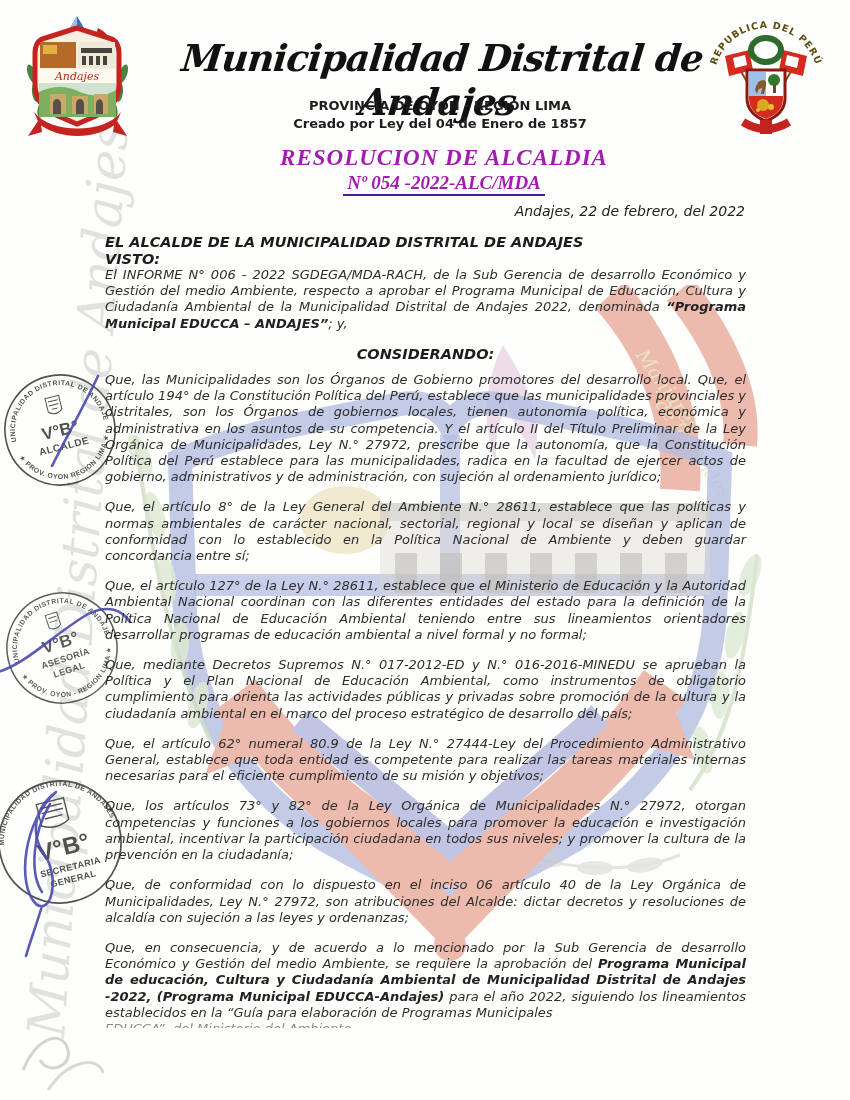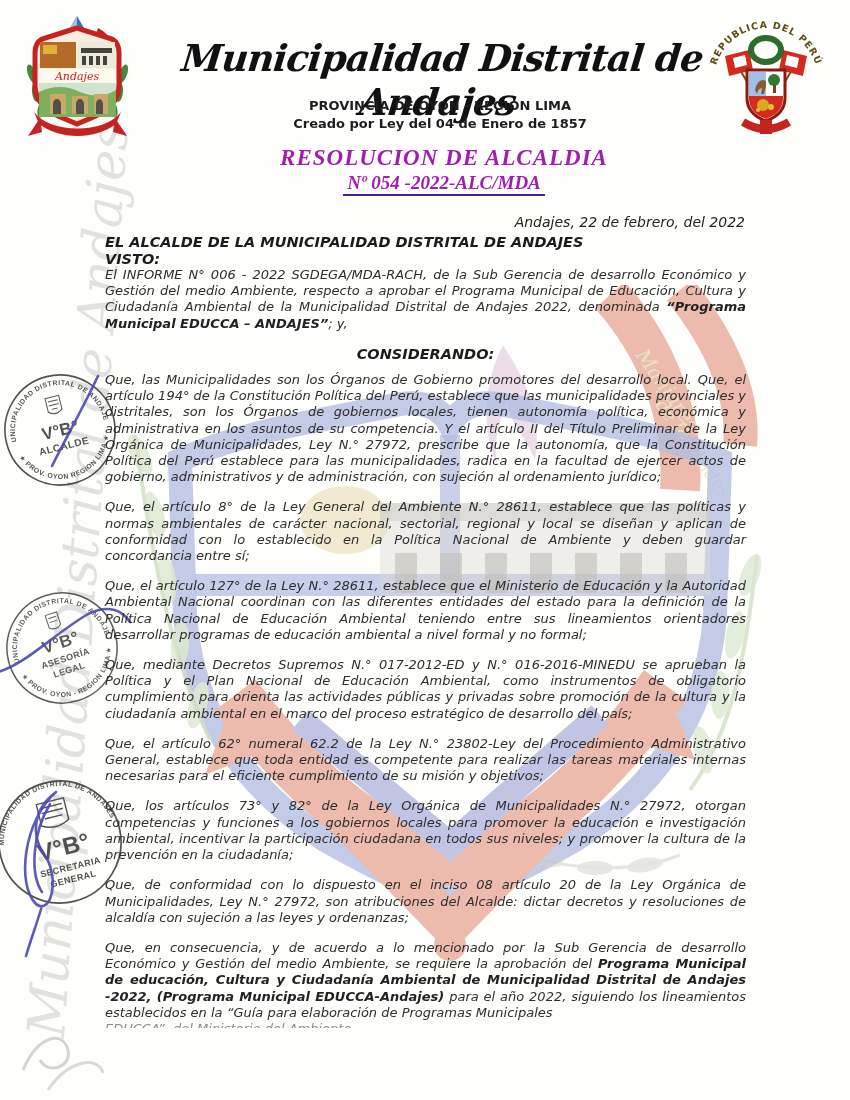--- a/index.html
+++ b/index.html
@@ -8,21 +8,21 @@
   
   .hdr-title{position:absolute;left:140px;top:36px;width:600px;text-align:center;
     font-family:"DejaVu Serif",serif;font-style:italic;font-weight:bold;font-size:37px;
     color:#111;letter-spacing:-1px;transform:skewX(-6deg);}
   .hdr-sub{position:absolute;left:140px;width:600px;text-align:center;font-weight:bold;
     font-size:13px;color:#1d1d1d;}
   .hdr-doc{position:absolute;left:144px;width:600px;text-align:center;
     font-family:"Liberation Serif","DejaVu Serif",serif;font-style:italic;font-weight:bold;color:#a21caf;}
   .doc-num-inner{border-bottom:2px solid #4c1d95;padding:0 4px 1px;}
   
-  .dateline{position:absolute;left:105px;top:214px;width:640px;text-align:right;
+  .dateline{position:absolute;left:105px;top:203px;width:640px;text-align:right;
     font-style:italic;font-size:14px;color:#222;}
   .lead{position:absolute;left:105px;width:640px;font-style:italic;font-weight:bold;
     font-size:14.5px;color:#1c1c1c;}
   .bodytext{position:absolute;left:105px;top:267px;width:641px;z-index:2;}
   .bodytext p{margin:0 0 14px 0;font-style:italic;font-size:13px;line-height:16.2px;
     color:#2e2e2e;text-align:justify;}
   .bodytext p.hd{font-weight:bold;font-size:14.5px;color:#1c1c1c;text-align:center;margin-bottom:10px;}
   .bodytext .b{font-weight:bold;color:#222;}
   .clip-line{height:7px;overflow:hidden;opacity:.55;}
   
@@ -197,23 +197,23 @@
   <div class="lead" style="top:251px">VISTO:</div>
   <div class="lead" style="top:234px">EL ALCALDE DE LA MUNICIPALIDAD DISTRITAL DE ANDAJES</div>
 
   <div class="bodytext">
     <p style=""><span>El INFORME N° 006 - 2022 SGDEGA/MDA-RACH, de la Sub Gerencia de desarrollo Económico y Gestión del medio Ambiente, respecto a aprobar el Programa Municipal de Educación, Cultura y Ciudadanía Ambiental de la Municipalidad Distrital de Andajes 2022, denominada </span><span class="b">“Programa Municipal EDUCCA – ANDAJES”</span><span>; y,</span></p>
     <p class="hd">CONSIDERANDO:</p>
     <p><span>Que, las Municipalidades son los Órganos de Gobierno promotores del desarrollo local. Que, el artículo 194° de la Constitución Política del Perú, establece que las municipalidades provinciales y distritales, son los Órganos de gobiernos locales, tienen autonomía política, económica y administrativa en los asuntos de su competencia. Y el artículo II del Título Preliminar de la Ley Orgánica de Municipalidades, Ley N.° 27972, prescribe que la autonomía, que la Constitución Política del Perú establece para las municipalidades, radica en la facultad de ejercer actos de gobierno, administrativos y de administración, con sujeción al ordenamiento jurídico;</span></p>
     <p><span>Que, el artículo 8° de la Ley General del Ambiente N.° 28611, establece que las políticas y normas ambientales de carácter nacional, sectorial, regional y local se diseñan y aplican de conformidad con lo establecido en la Política Nacional de Ambiente y deben guardar concordancia entre sí;</span></p>
     <p><span>Que, el artículo 127° de la Ley N.° 28611, establece que el Ministerio de Educación y la Autoridad Ambiental Nacional coordinan con las diferentes entidades del estado para la definición de la Política Nacional de Educación Ambiental teniendo entre sus lineamientos orientadores desarrollar programas de educación ambiental a nivel formal y no formal;</span></p>
     <p><span>Que, mediante Decretos Supremos N.° 017-2012-ED y N.° 016-2016-MINEDU se aprueban la Política y el Plan Nacional de Educación Ambiental, como instrumentos de obligatorio cumplimiento para orienta las actividades públicas y privadas sobre promoción de la cultura y la ciudadanía ambiental en el marco del proceso estratégico de desarrollo del país;</span></p>
-    <p><span>Que, el artículo 62° numeral 62.2 de la Ley N.° 23802-Ley del Procedimiento Administrativo General, establece que toda entidad es competente para realizar las tareas materiales internas necesarias para el eficiente cumplimiento de su misión y objetivos;</span></p>
+    <p><span>Que, el artículo 62° numeral 80.9 de la Ley N.° 27444-Ley del Procedimiento Administrativo General, establece que toda entidad es competente para realizar las tareas materiales internas necesarias para el eficiente cumplimiento de su misión y objetivos;</span></p>
     <p><span>Que, los artículos 73° y 82° de la Ley Orgánica de Municipalidades N.° 27972, otorgan competencias y funciones a los gobiernos locales para promover la educación e investigación ambiental, incentivar la participación ciudadana en todos sus niveles; y promover la cultura de la prevención en la ciudadanía;</span></p>
-    <p><span>Que, de conformidad con lo dispuesto en el inciso 08 artículo 20 de la Ley Orgánica de Municipalidades, Ley N.° 27972, son atribuciones del Alcalde: dictar decretos y resoluciones de alcaldía con sujeción a las leyes y ordenanzas;</span></p>
+    <p><span>Que, de conformidad con lo dispuesto en el inciso 06 artículo 40 de la Ley Orgánica de Municipalidades, Ley N.° 27972, son atribuciones del Alcalde: dictar decretos y resoluciones de alcaldía con sujeción a las leyes y ordenanzas;</span></p>
     <p style="margin-bottom:0"><span>Que, en consecuencia, y de acuerdo a lo mencionado por la Sub Gerencia de desarrollo Económico y Gestión del medio Ambiente, se requiere la aprobación del </span><span class="b">Programa Municipal de educación, Cultura y Ciudadanía Ambiental de Municipalidad Distrital de Andajes -2022, (Programa Municipal EDUCCA-Andajes)</span><span> para el año 2022, siguiendo los lineamientos establecidos en la “Guía para elaboración de Programas Municipales</span></p>
     <p class="clip-line" style="margin:0">EDUCCA”, del Ministerio del Ambiente</p>
   </div>
 
   <svg class="stamp" style="left:-6px;top:364px" width="132" height="132" viewBox="0 0 132 132">
     <defs>
       <path id="s1t" d="M 21,66 A 45,45 0 0 1 111,66"></path>
       <path id="s1b" d="M 17,66 A 49,49 0 0 0 115,66"></path>
     </defs>
     <g transform="rotate(-14 66 66)" opacity=".88">

